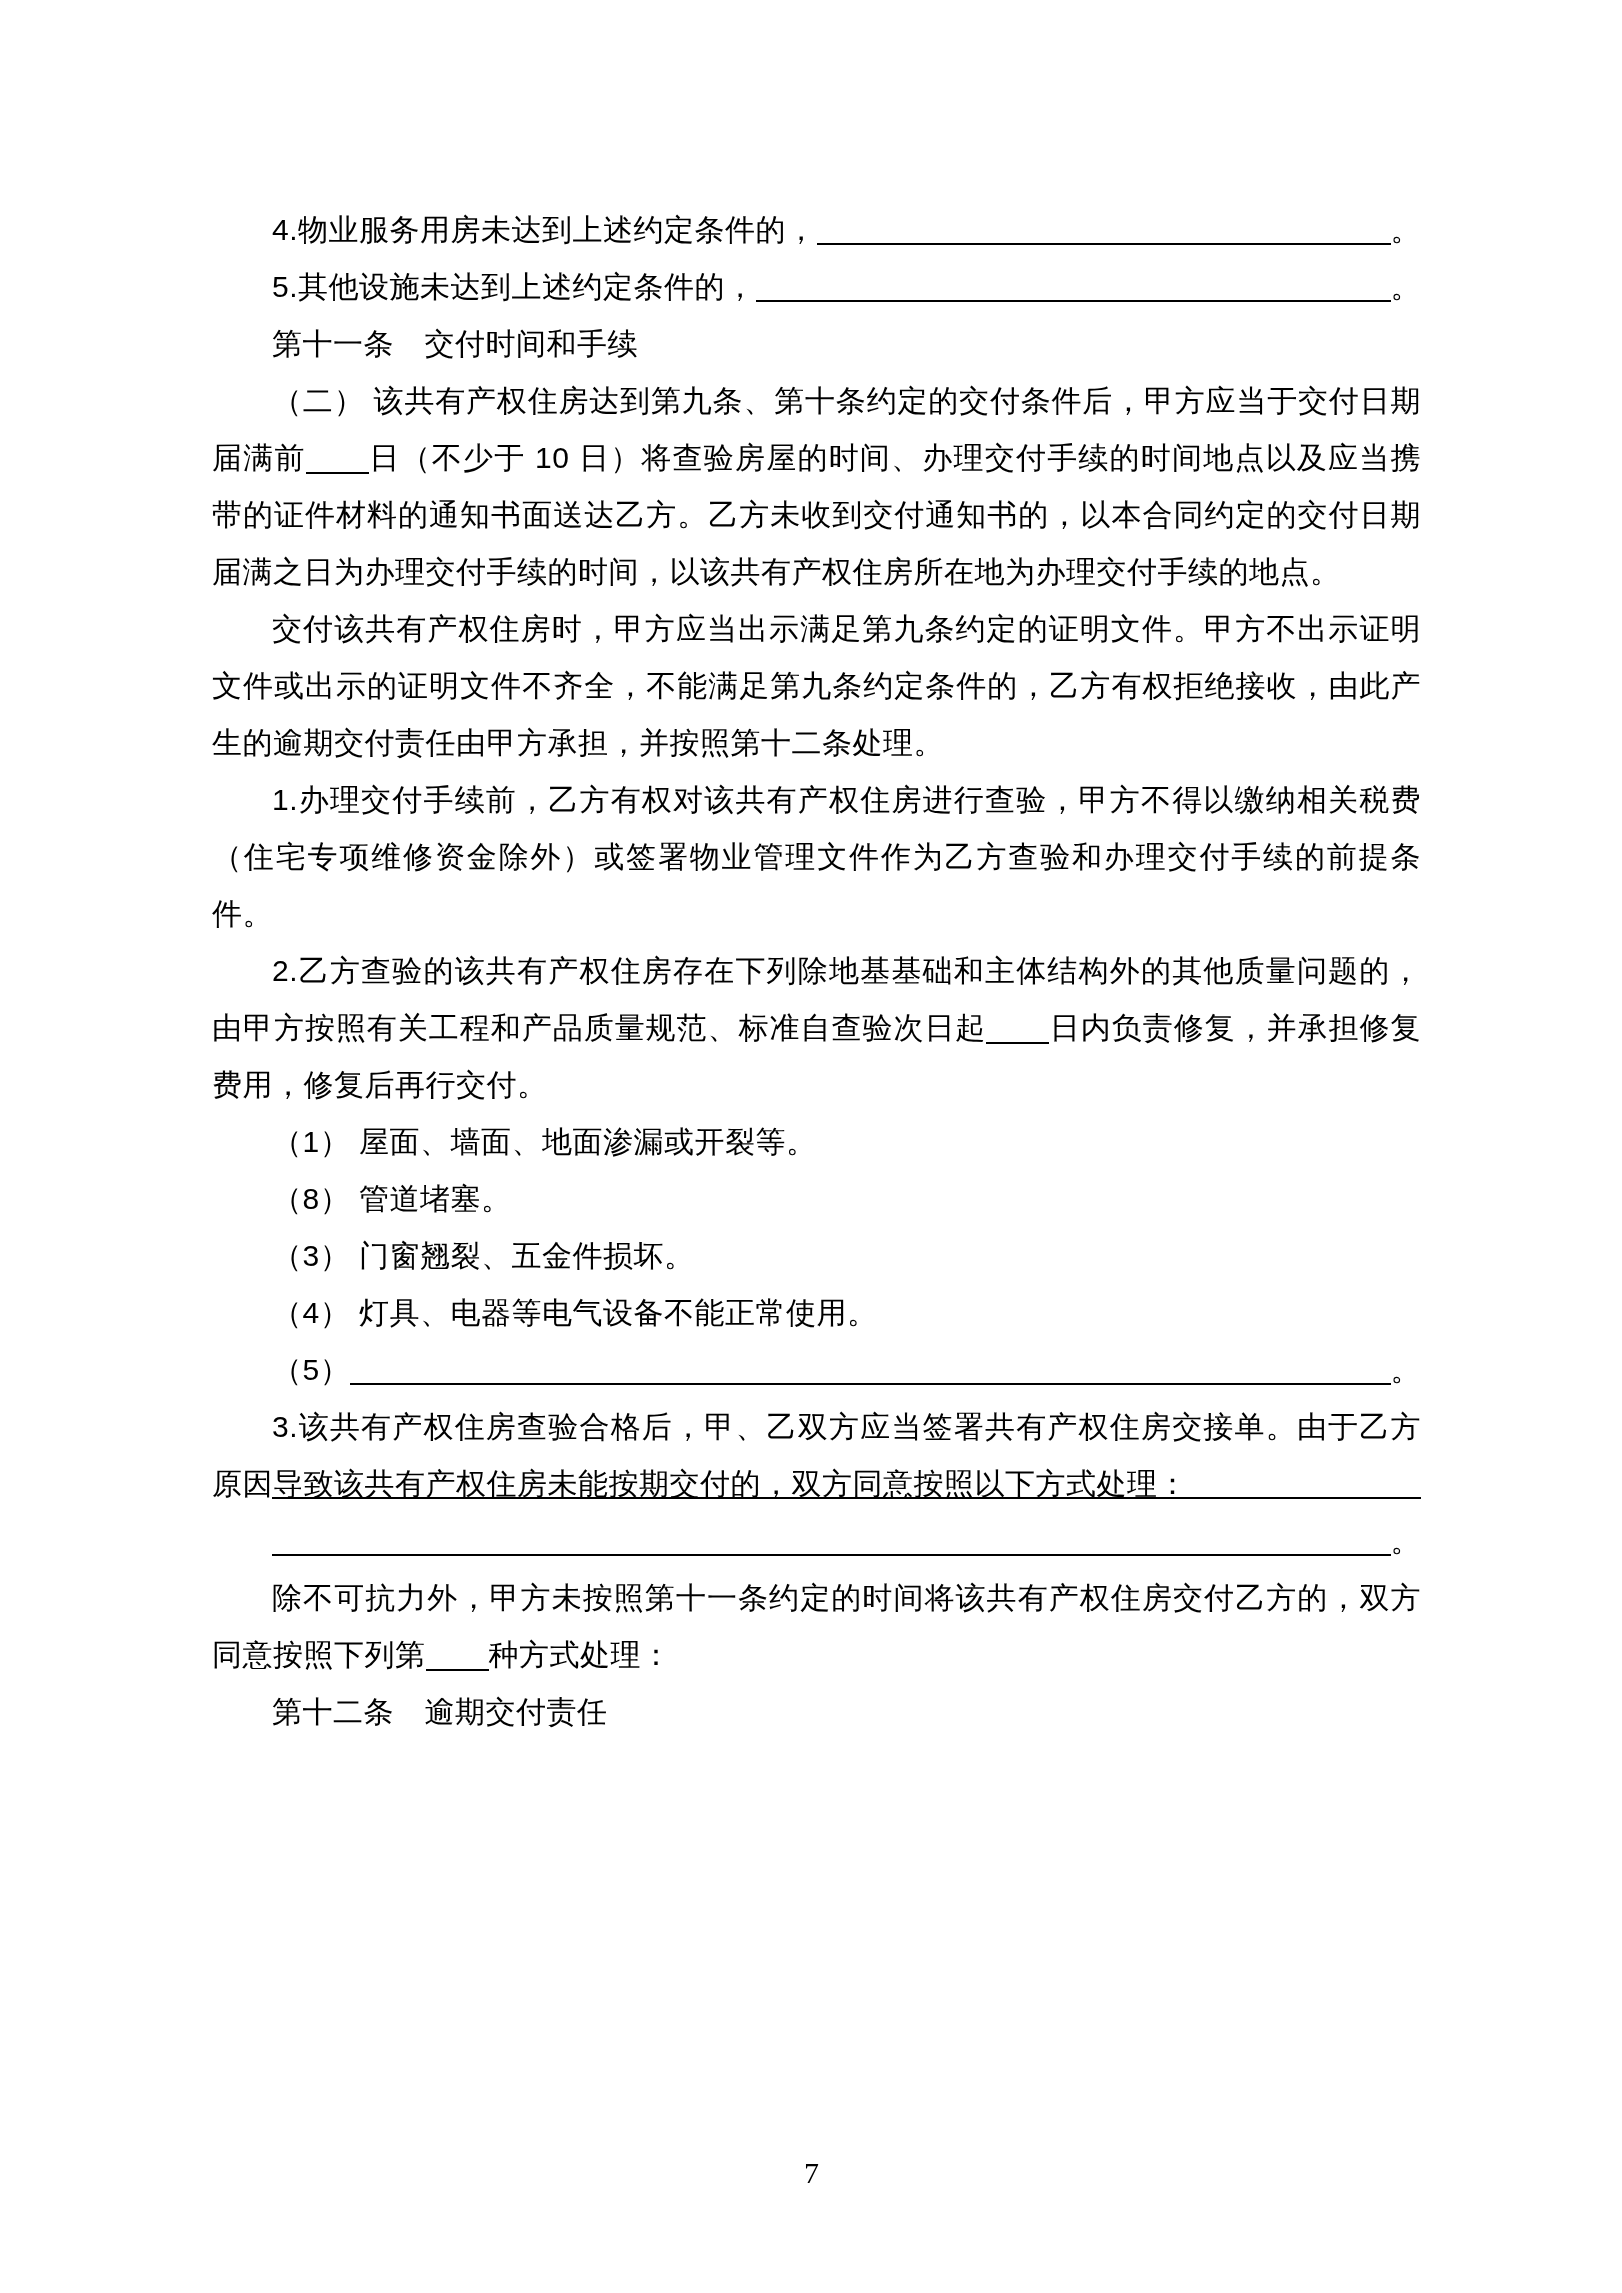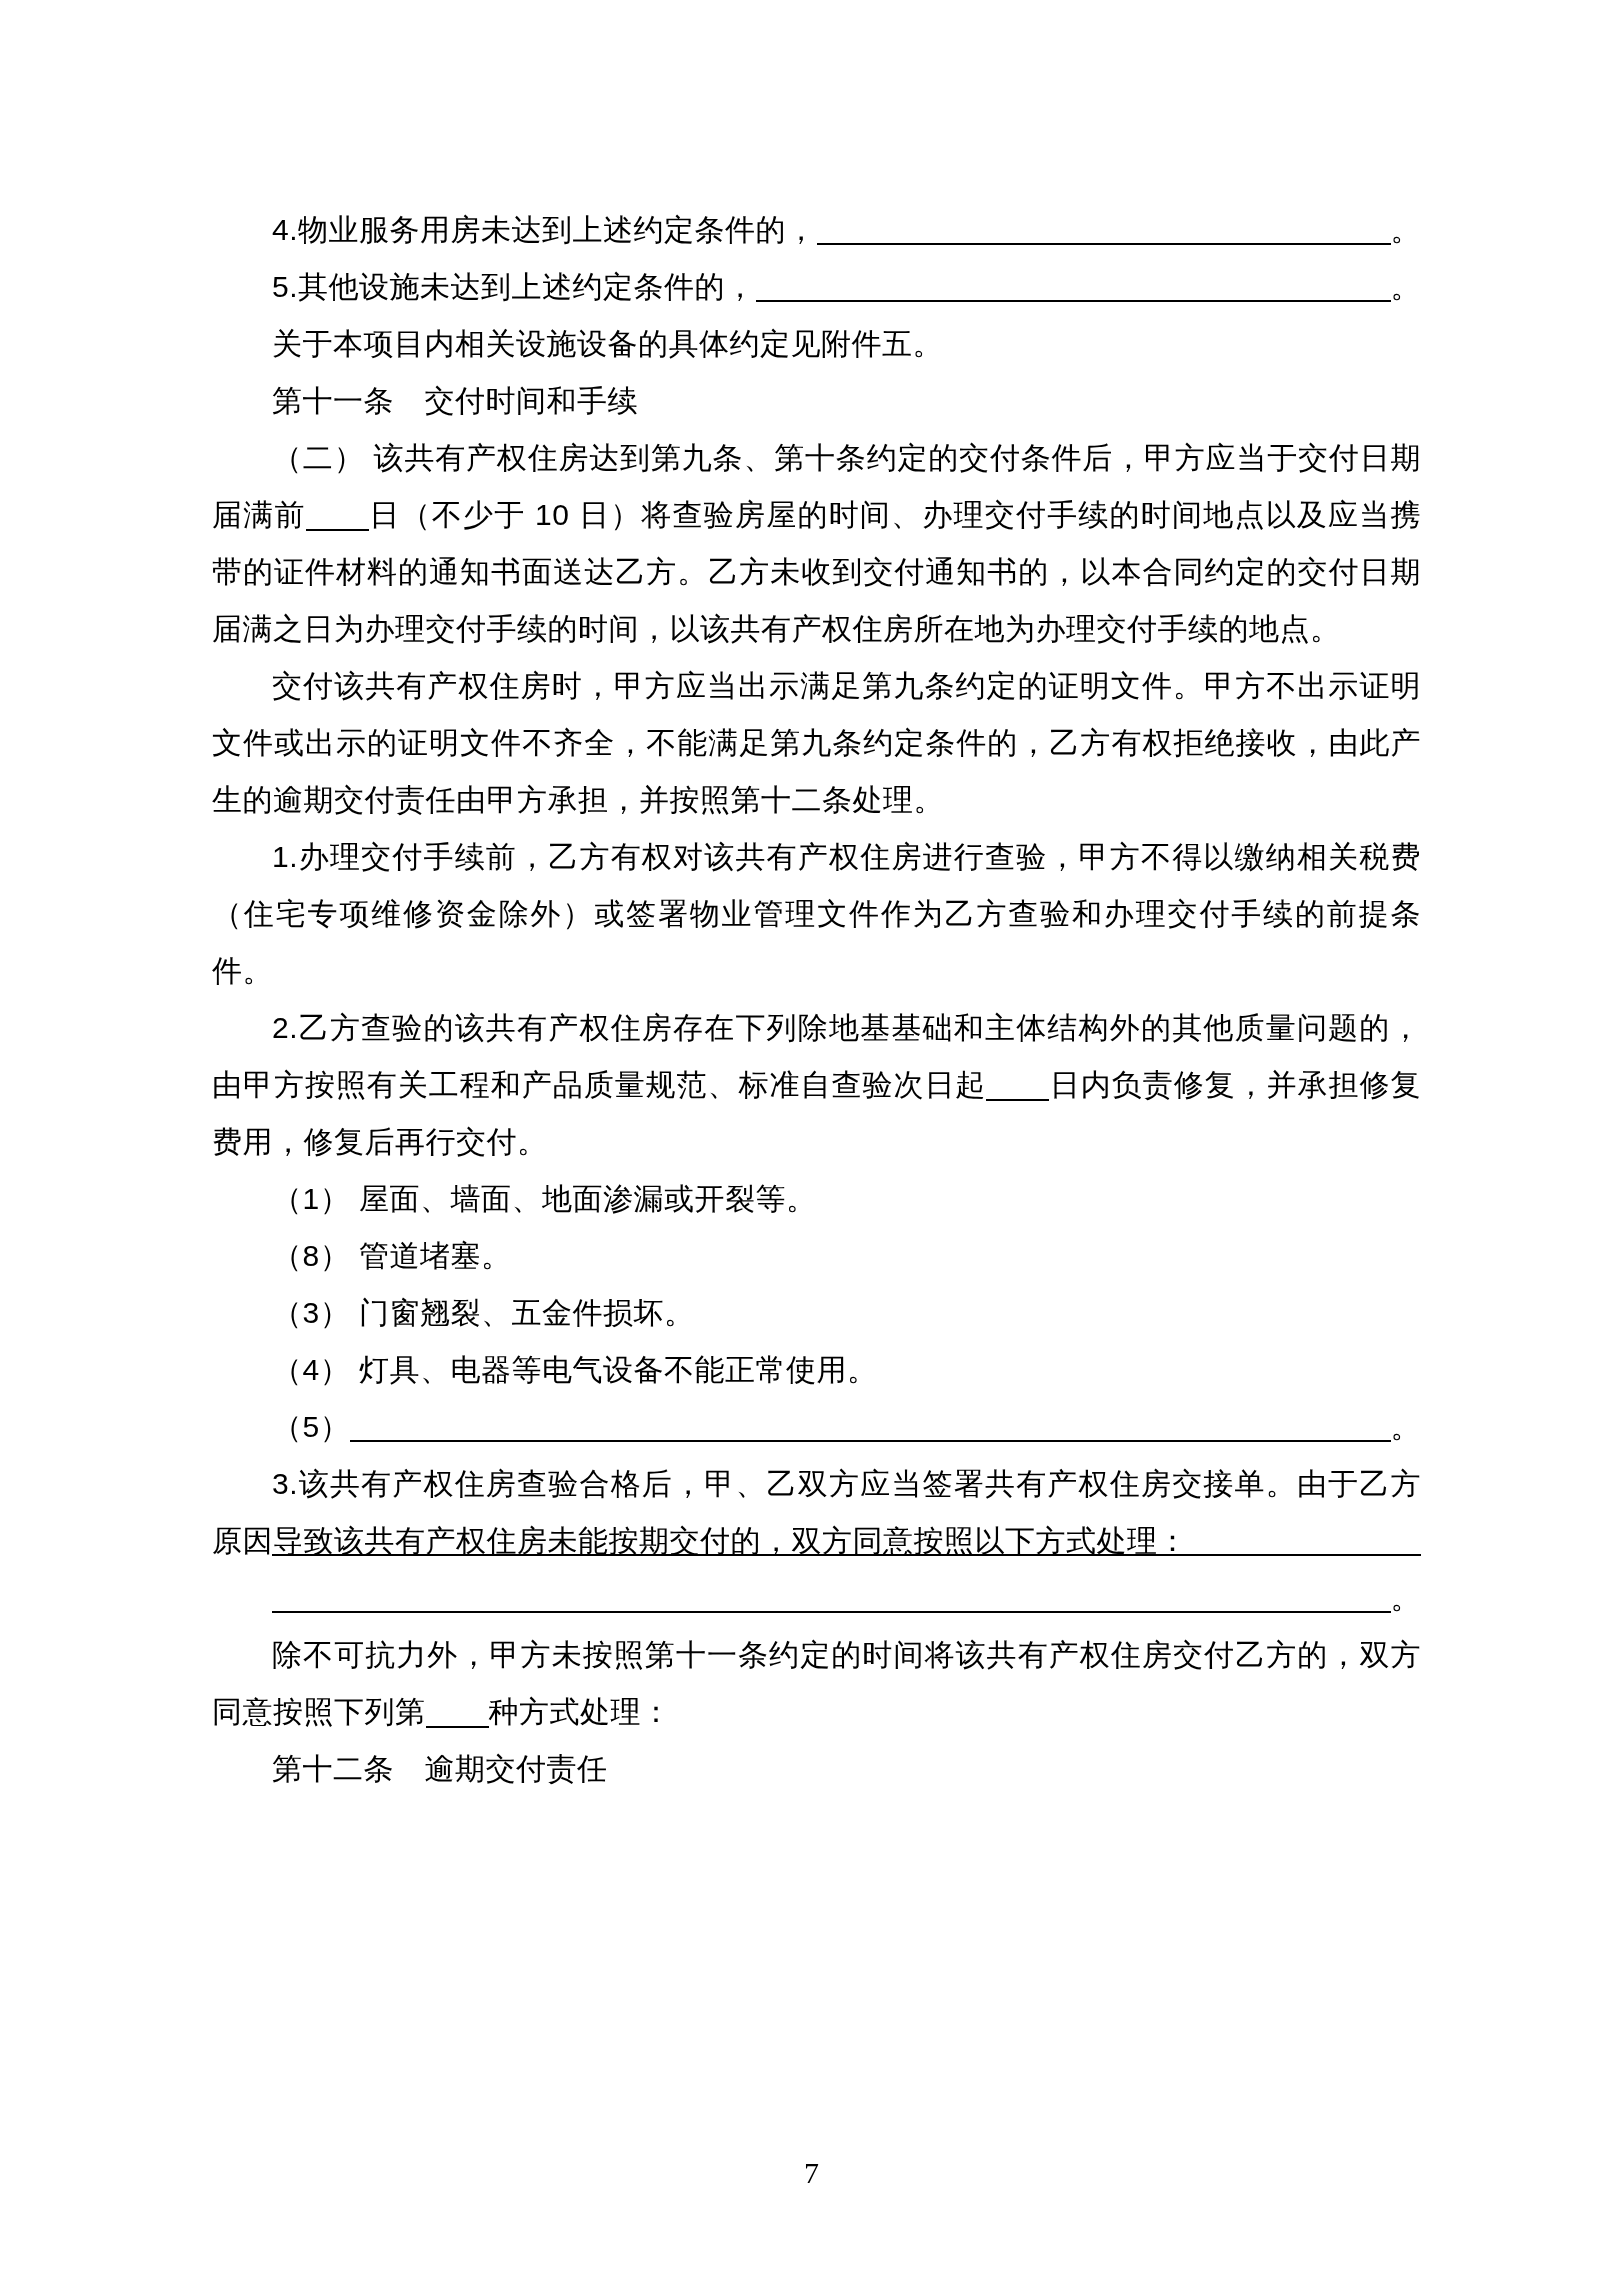--- a/index.html
+++ b/index.html
@@ -87,21 +87,20 @@
       <p class="fill-line">
         <span class="pre">4.物业服务用房未达到上述约定条件的，</span>
         <span class="fill"></span>
         <span class="tail">。</span>
       </p>
       <p class="fill-line">
         <span class="pre">5.其他设施未达到上述约定条件的，</span>
         <span class="fill"></span>
         <span class="tail">。</span>
       </p>
-      <p class="para"><span>关于本项目内相关设施设备的具体约定见附件五。</span></p>
       <p class="para heading"><span>第十一条　交付时间和手续</span></p>
       <p class="para"><span>（二） 该共有产权住房达到第九条、第十条约定的交付条件后，甲方应当于交付日期届满前</span><span class="blank" style="width: 63px;"></span><span>日（不少于 10 日）将查验房屋的时间、办理交付手续的时间地点以及应当携带的证件材料的通知书面送达乙方。乙方未收到交付通知书的，以本合同约定的交付日期届满之日为办理交付手续的时间，以该共有产权住房所在地为办理交付手续的地点。</span></p>
       <p class="para"><span>交付该共有产权住房时，甲方应当出示满足第九条约定的证明文件。甲方不出示证明文件或出示的证明文件不齐全，不能满足第九条约定条件的，乙方有权拒绝接收，由此产生的逾期交付责任由甲方承担，并按照第十二条处理。</span></p>
       <p class="para"><span>1.办理交付手续前，乙方有权对该共有产权住房进行查验，甲方不得以缴纳相关税费（住宅专项维修资金除外）或签署物业管理文件作为乙方查验和办理交付手续的前提条件。</span></p>
       <p class="para"><span>2.乙方查验的该共有产权住房存在下列除地基基础和主体结构外的其他质量问题的，由甲方按照有关工程和产品质量规范、标准自查验次日起</span><span class="blank" style="width: 63px;"></span><span>日内负责修复，并承担修复费用，修复后再行交付。</span></p>
       <p class="para"><span>（1） 屋面、墙面、地面渗漏或开裂等。</span></p>
       <p class="para"><span>（8） 管道堵塞。</span></p>
       <p class="para"><span>（3） 门窗翘裂、五金件损坏。</span></p>
       <p class="para"><span>（4） 灯具、电器等电气设备不能正常使用。</span></p>
       <p class="fill-line">

